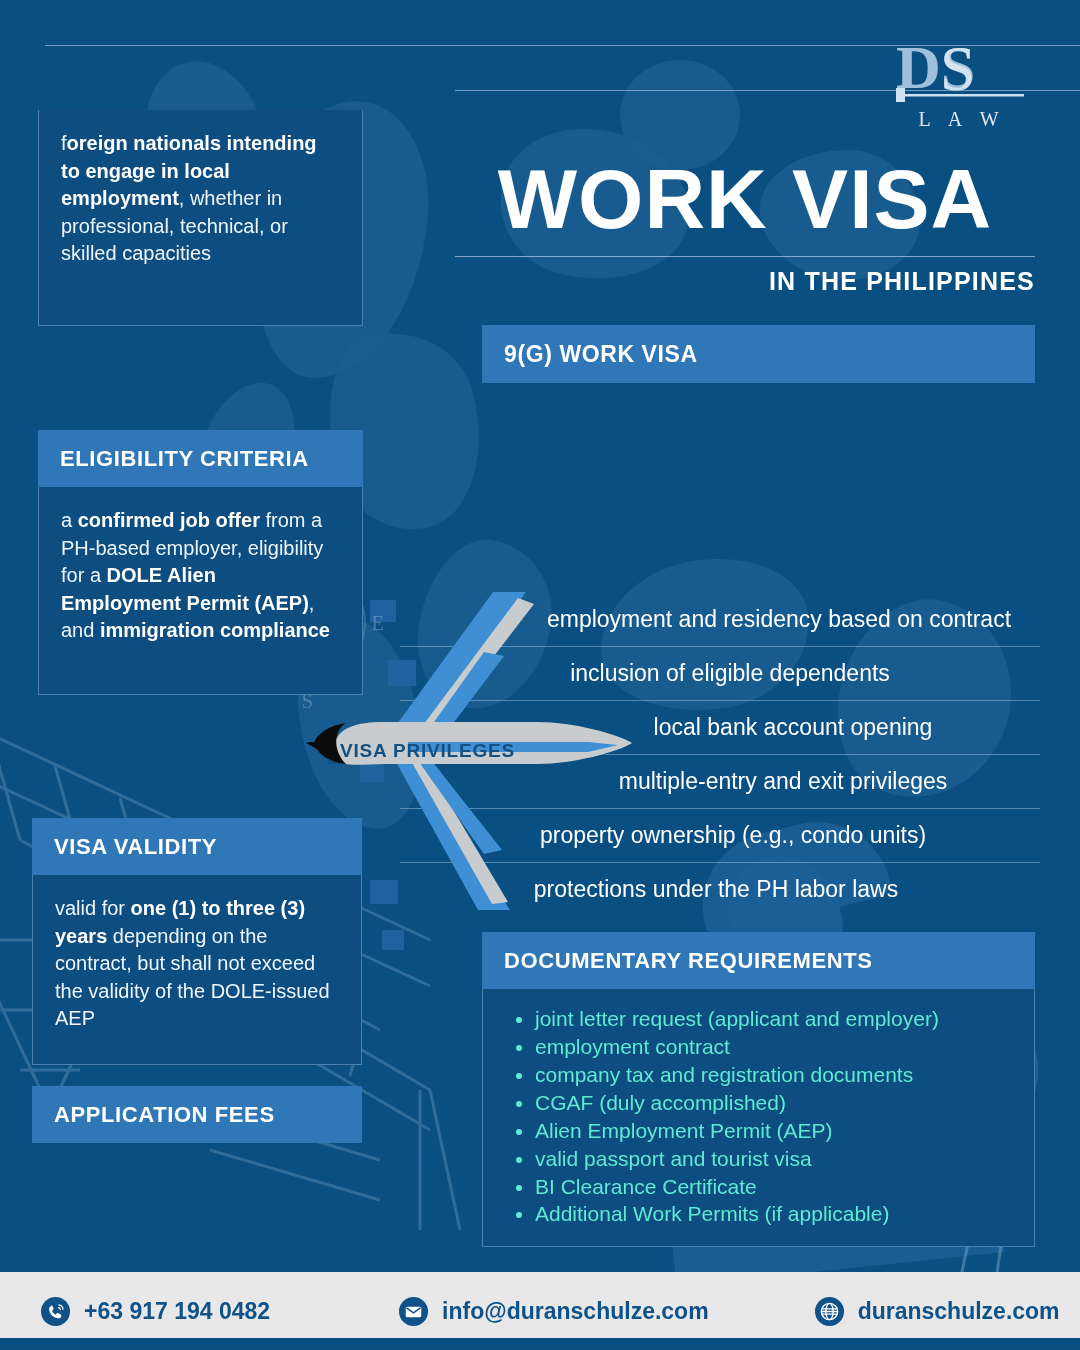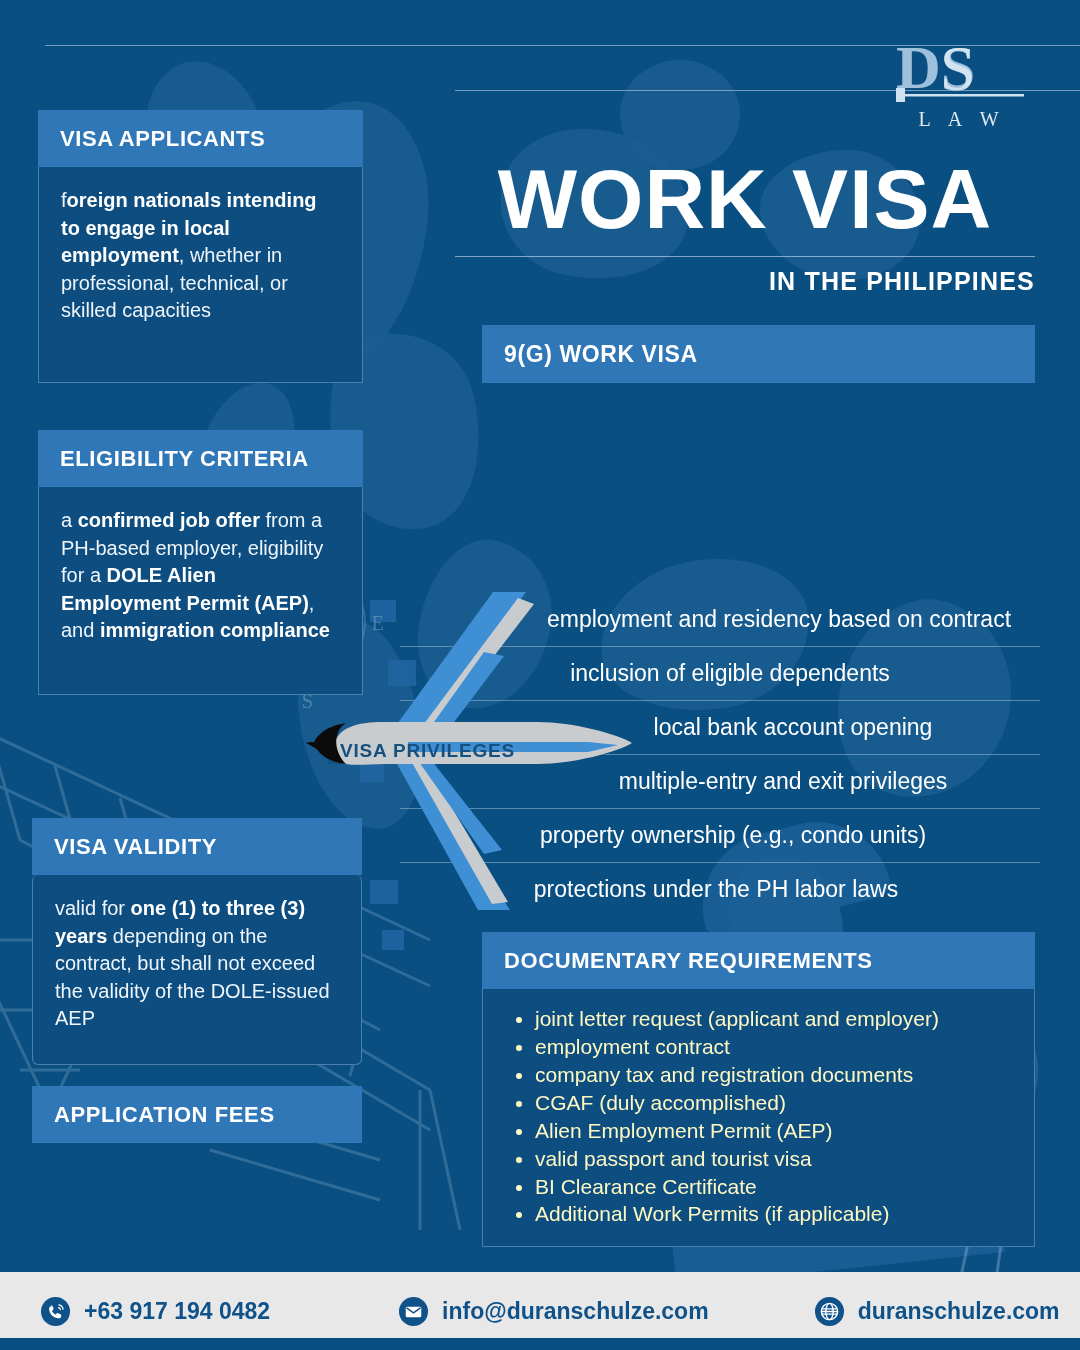--- a/index.html
+++ b/index.html
@@ -75,33 +75,33 @@
     padding:20px 22px 22px 22px;box-sizing:border-box;
   }
   .card-body b{font-weight:bold;color:#ffffff;}
 
   
   #card-applicants{left:38px;top:110px;width:325px;}
   #card-applicants .card-body{min-height:216px;}
   #card-eligibility{left:38px;top:430px;width:325px;}
   #card-eligibility .card-body{min-height:208px;}
   #card-validity{left:32px;top:818px;width:330px;}
-  #card-validity .card-body{min-height:190px;border-radius:6px;}
+  #card-validity .card-body{min-height:190px;}
   #card-fees{left:32px;top:1086px;width:330px;}
   #card-fees .card-body{min-height:78px;}
 
   
   #card-9g{left:482px;top:325px;width:553px;}
   #card-9g .card-head{font-size:23px;}
   #card-9g .card-body{min-height:128px;}
   #card-docs{left:482px;top:932px;width:553px;}
   #card-docs .card-body{padding:16px 22px 18px 22px;}
 
   .doc-list{margin:0;padding-left:30px;}
-  .doc-list li{font-size:21px;line-height:1.33;color:#fef9c3;}
+  .doc-list li{font-size:21px;line-height:1.33;color:#5eead4;}
 
   
   .priv-wrap{position:absolute;left:400px;top:593px;width:640px;z-index:3;}
   .priv-row{
     position:relative;height:53px;display:flex;align-items:center;justify-content:center;
     border-bottom:1px solid rgba(180,208,232,.45);
     color:#ffffff;font-size:23px;white-space:nowrap;
   }
   .priv-row:first-child{border-top:none;}
   .priv-row:last-child{border-bottom:none;}
@@ -221,21 +221,20 @@
   <text x="74" y="98" font-family="'Liberation Serif',serif" font-size="20" letter-spacing="7" fill="#dfeaf4" text-anchor="middle">L A W</text>
 </svg>
 
 <div class="title-wrap">
   <h1 class="main-title">WORK VISA</h1>
   <div class="title-rule"></div>
   <div class="subtitle">IN THE PHILIPPINES</div>
 </div>
 
 <div class="card" id="card-applicants">
-  <div class="card-head">VISA APPLICANTS</div>
   <div class="card-body"><span>f</span><b>oreign nationals intending to engage in local employment</b><span>, whether in professional, technical, or skilled capacities</span></div>
 </div>
 
 <div class="card" id="card-eligibility">
   <div class="card-head">ELIGIBILITY CRITERIA</div>
   <div class="card-body"><span>a </span><b>confirmed job offer</b><span> from a PH-based employer, eligibility for a </span><b>DOLE Alien Employment Permit (AEP)</b><span>, and </span><b>immigration compliance</b></div>
 </div>
 
 <div class="card" id="card-9g">
   <div class="card-head">9(G) WORK VISA</div>

